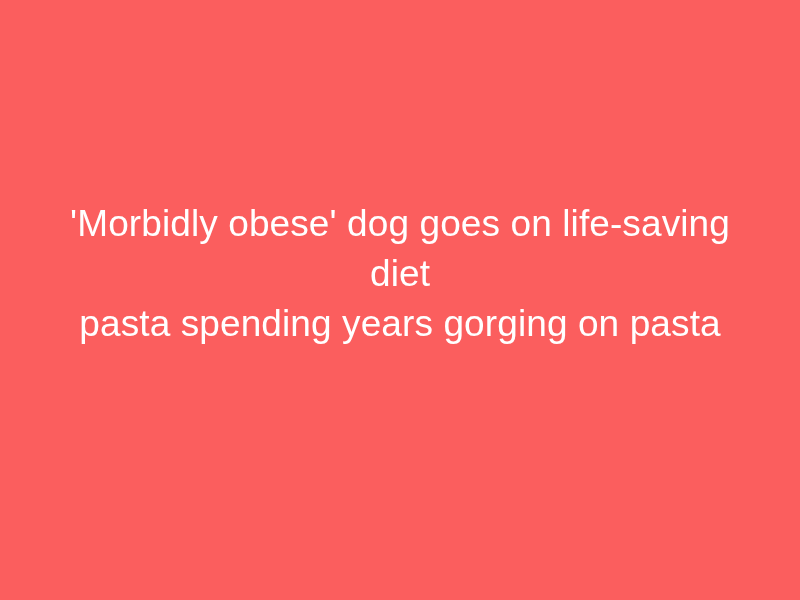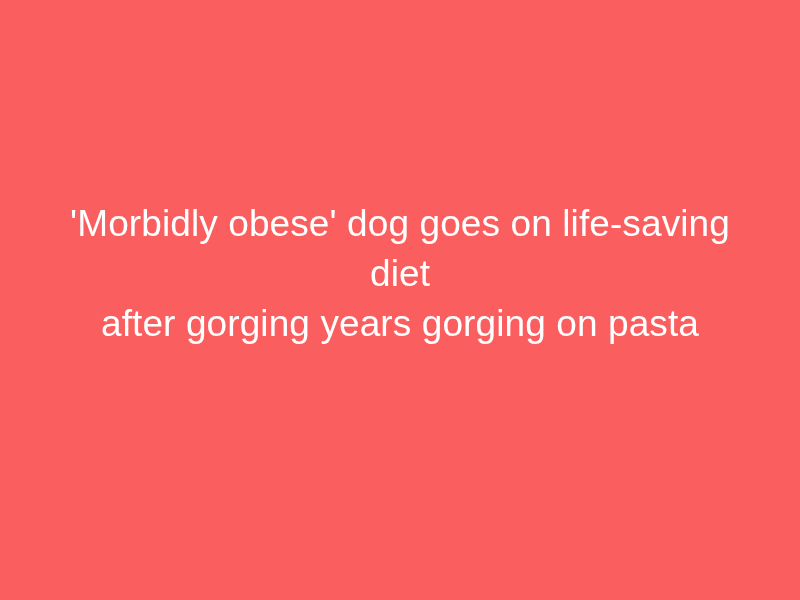--- a/index.html
+++ b/index.html
@@ -48,17 +48,17 @@
   }
 </style>
 </head>
 <body>
 
 <div class="headline-card">
 
   <div class="headline-block">
 
     <h1 class="headline-text">'Morbidly obese' dog goes on life-saving diet
-after gorging years gorging on pasta</h1>
+pasta spending years gorging on pasta</h1>
 
   </div>
 
 </div>
 
 </body></html>

